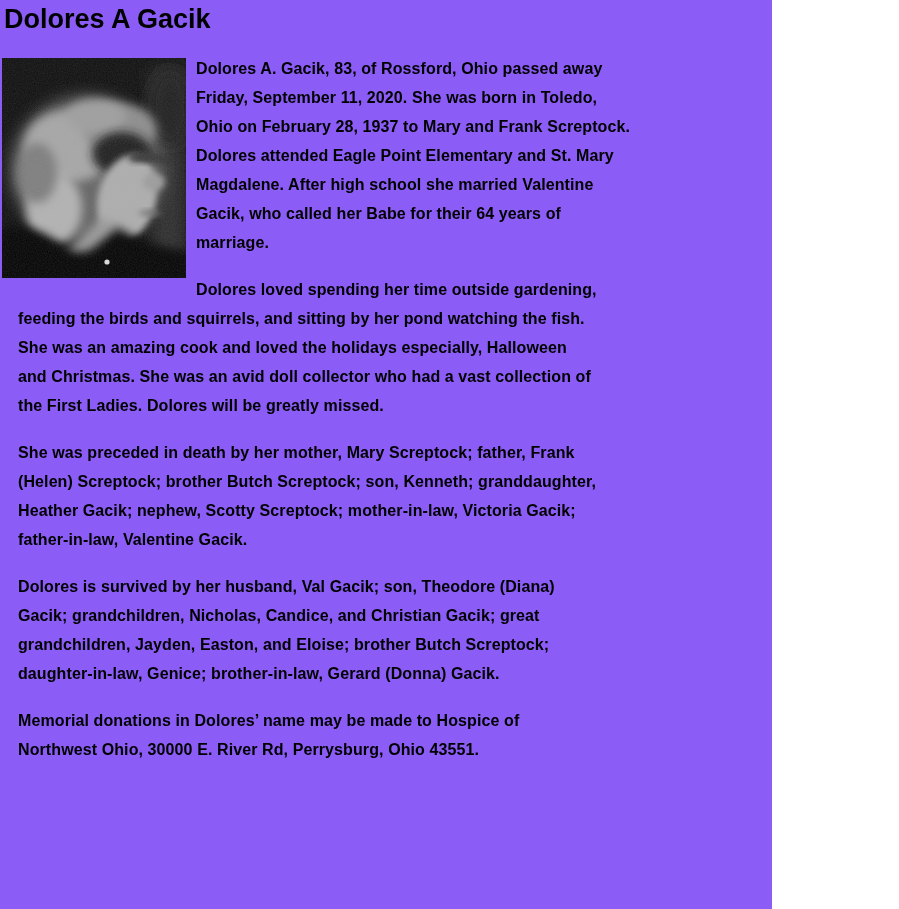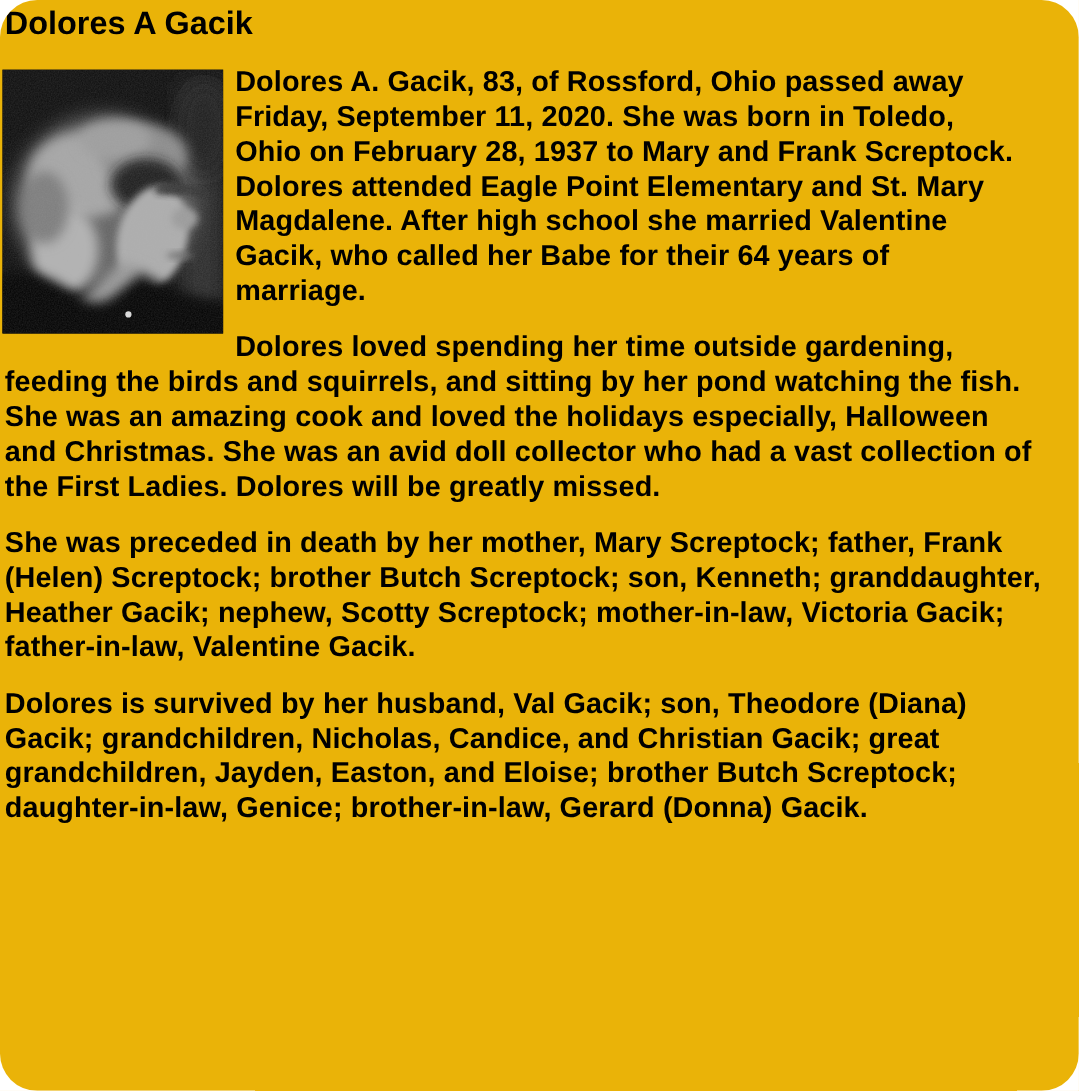--- a/index.html
+++ b/index.html
@@ -1,27 +1,26 @@
 <!DOCTYPE html>
 <html><head>
 <meta charset="utf-8">
 <style>
   html, body { margin: 0; padding: 0; background: #ffffff; }
   .page {
     position: relative;
-    width: 899px;
+    width: 772px;
     height: 909px;
     box-sizing: border-box;
     padding: 3px 8px 0 2px;
-    background: #eab308;
+    background: #8b5cf6;
     color: #000000;
     font-family: "Liberation Sans", "DejaVu Sans", sans-serif;
     font-weight: 700;
     overflow: hidden;
-    border-radius: 31px;
   }
   .title {
     font-size: 27px;
     line-height: 32px;
     margin: 0;
     padding-left: 2px;
   }
   .dates {
     font-size: 21px;
     line-height: 26px;
@@ -34,23 +33,23 @@
   .photo {
     float: left;
     width: 184px;
     height: 220px;
     margin: 4px 10px 0 0;
     background: #0c0c0c;
     overflow: hidden;
   }
   .photo svg { display: block; }
   .para {
-    font-size: 24px;
+    font-size: 16px;
     line-height: 29px;
-    margin: 0 0 18px 2px;
+    margin: 0 0 18px 16px;
     white-space: pre-line;
     letter-spacing: 0.1px;
   }
 </style>
 </head>
 <body>
 
 <div class="page">
 
   <h1 class="title">Dolores A Gacik</h1>
@@ -120,15 +119,17 @@
 and Christmas. She was an avid doll collector who had a vast collection of
 the First Ladies. Dolores will be greatly missed.</p>
     <p class="para">She was preceded in death by her mother, Mary Screptock; father, Frank
 (Helen) Screptock; brother Butch Screptock; son, Kenneth; granddaughter,
 Heather Gacik; nephew, Scotty Screptock; mother-in-law, Victoria Gacik;
 father-in-law, Valentine Gacik.</p>
     <p class="para">Dolores is survived by her husband, Val Gacik; son, Theodore (Diana)
 Gacik; grandchildren, Nicholas, Candice, and Christian Gacik; great
 grandchildren, Jayden, Easton, and Eloise; brother Butch Screptock;
 daughter-in-law, Genice; brother-in-law, Gerard (Donna) Gacik.</p>
+    <p class="para">Memorial donations in Dolores’ name may be made to Hospice of
+Northwest Ohio, 30000 E. River Rd, Perrysburg, Ohio 43551.</p>
 
   </div>
 </div>
 
 </body></html>

